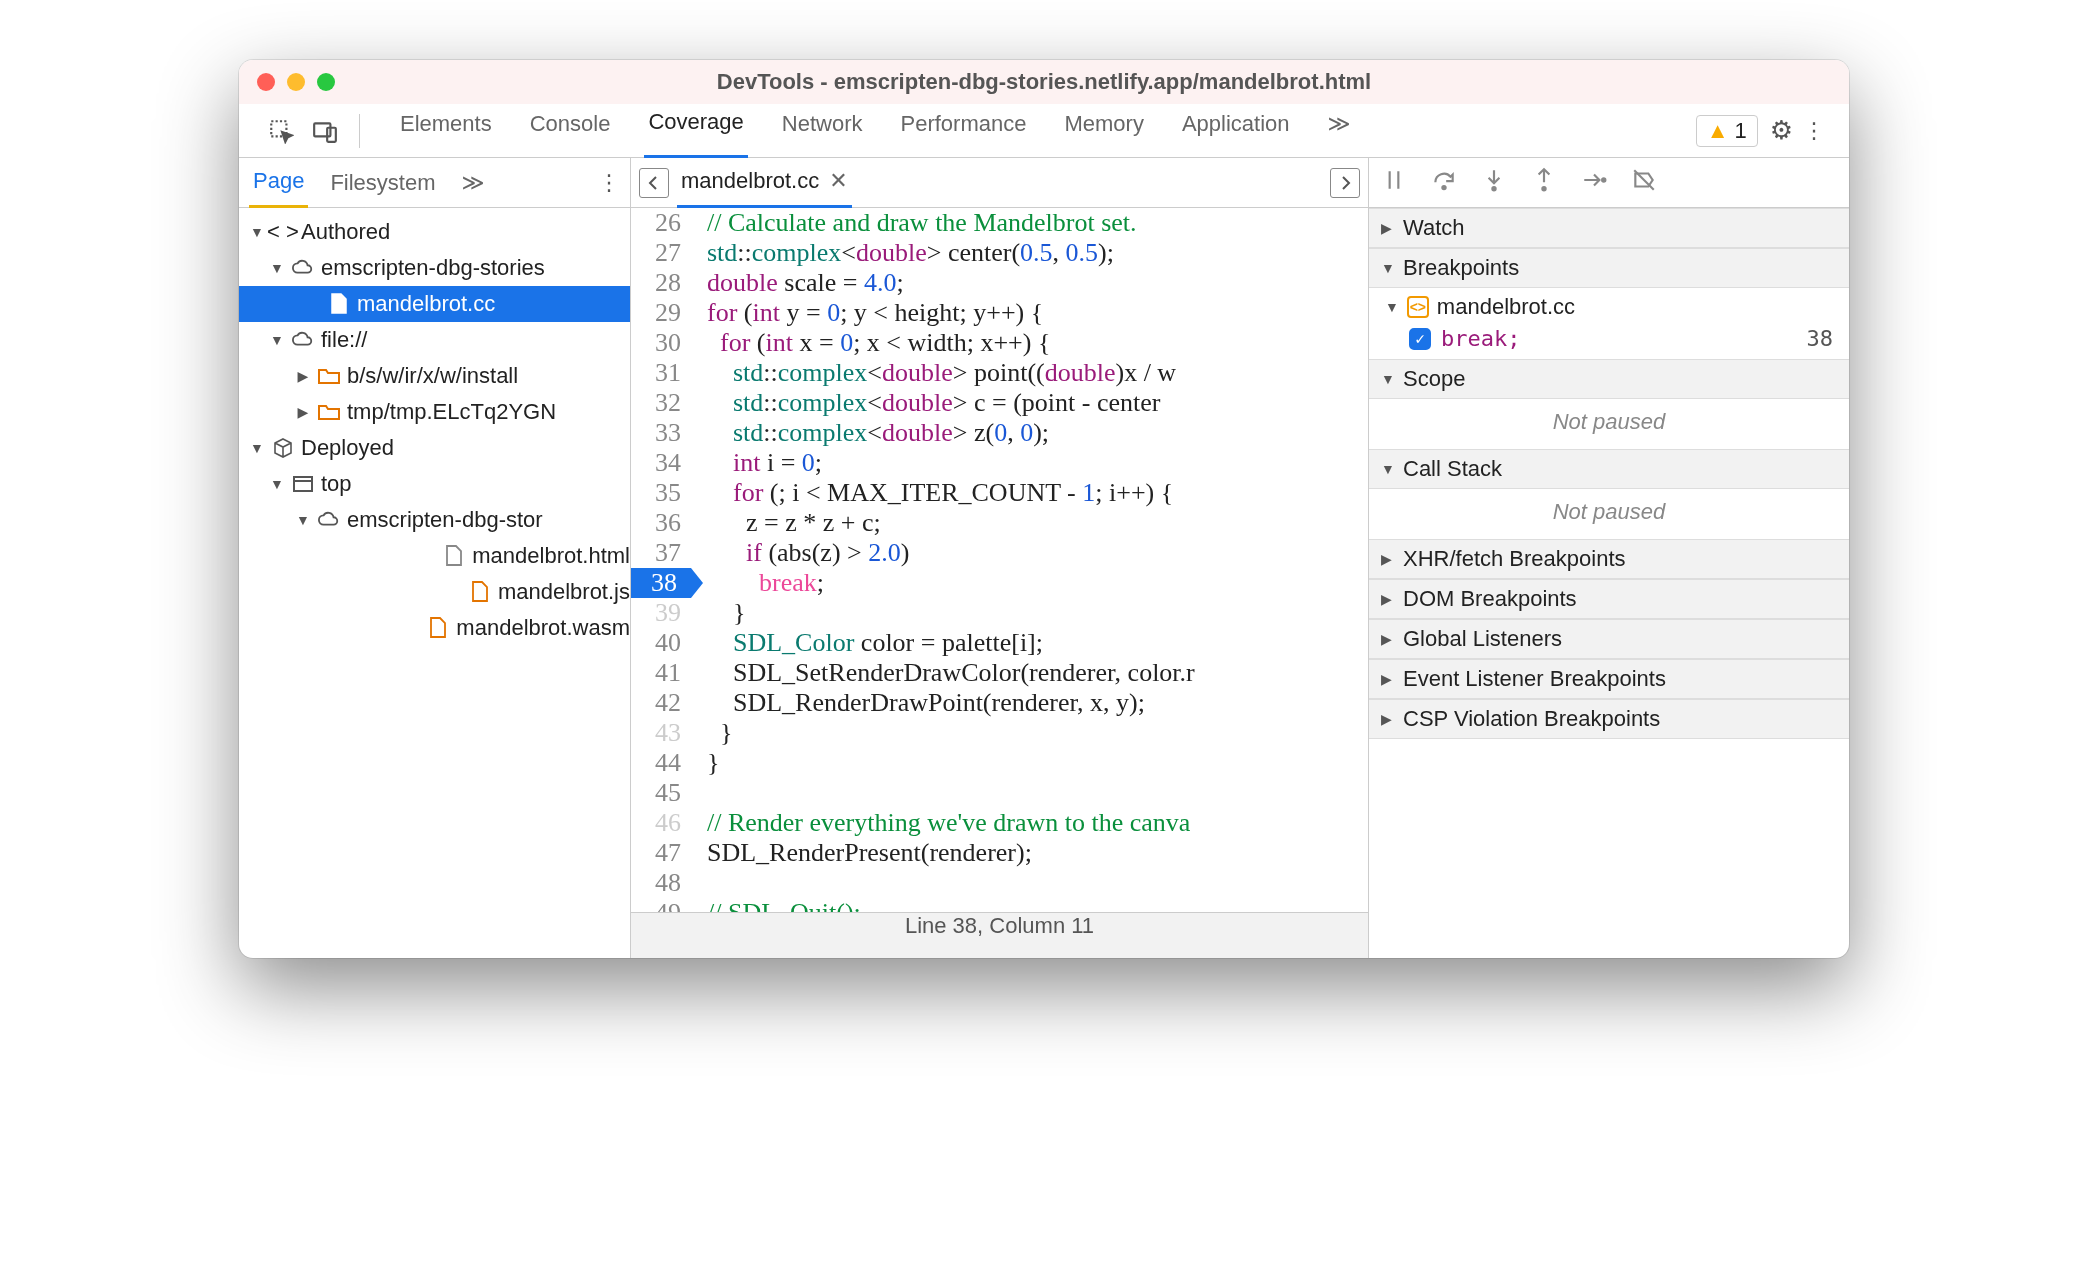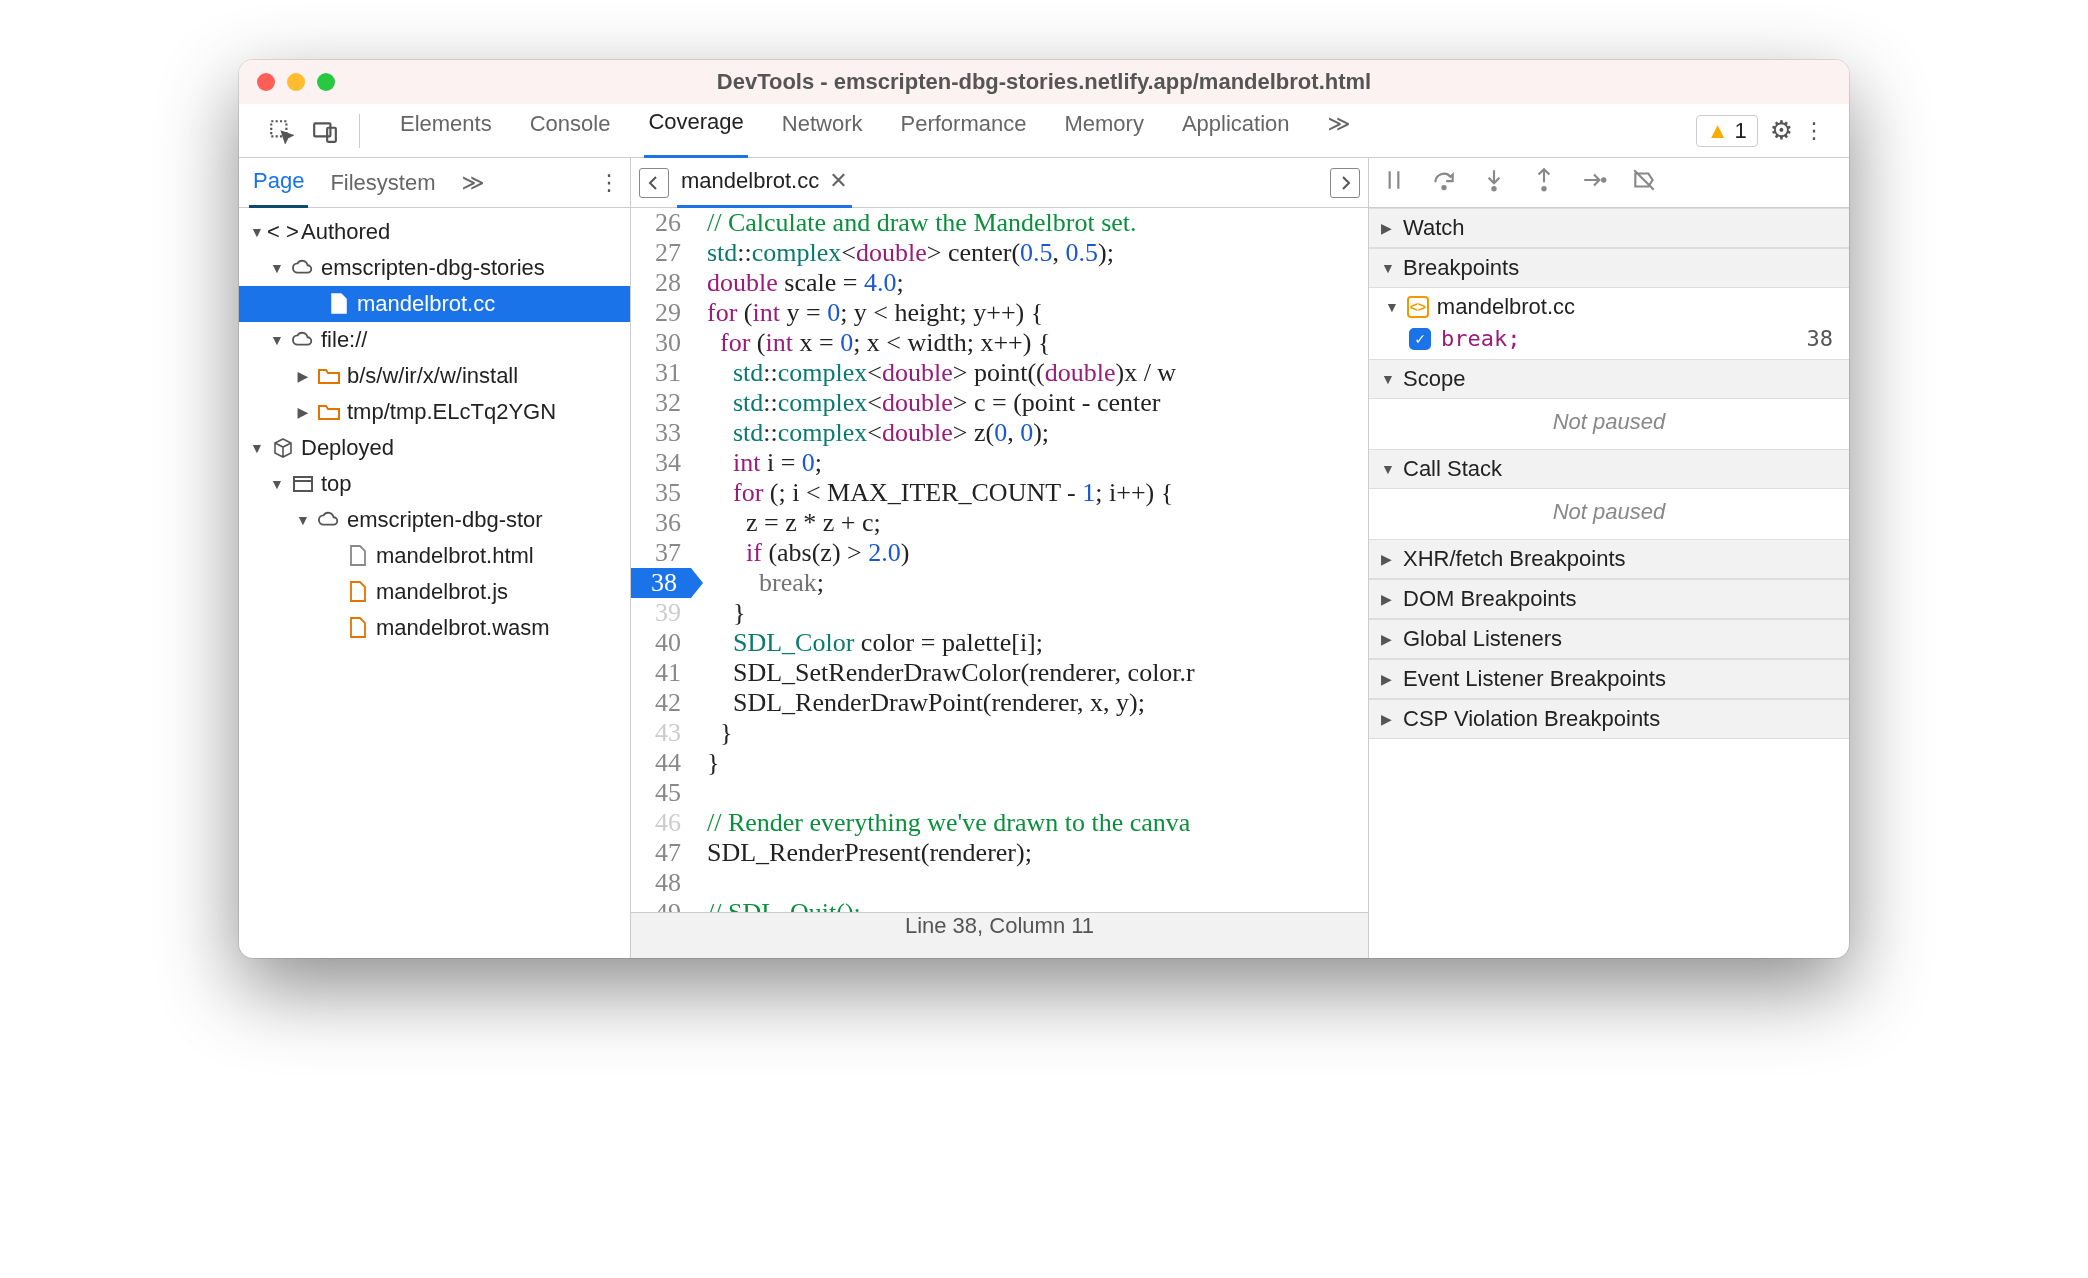--- a/index.html
+++ b/index.html
@@ -44,41 +44,41 @@
 .tab.active { color:#1a73e8; border-bottom:3px solid #1a73e8; font-weight:500; color:#222;}
 .tb-right { display:flex; align-items:center; gap:12px; }
 .warn-badge { border:1px solid #ccc; border-radius:4px; padding:2px 10px; display:flex; align-items:center; gap:6px; }
 .warn-badge .tri { color:#f9ab00; }
 .more-icons { display:flex; align-items:center; gap:10px; color:#555; }
 .body { display:flex; height: 800px; }
 
 .sidebar { width:392px; border-right:1px solid #ccc; display:flex; flex-direction:column; }
 .sb-tabs { height:50px; display:flex; align-items:center; border-bottom:1px solid #ccc; padding:0 10px; gap:18px;}
 .sb-tab { color:#666; height:50px; display:flex; align-items:center; padding:0 4px 0 4px; }
-.sb-tab.active { color:#1a73e8; border-bottom:3px solid #0c4a6e; }
+.sb-tab.active { color:#1a73e8; border-bottom:3px solid #eab308; }
 .tree { padding:6px 0; overflow:hidden; font-size:22px; }
 .tree-item { display:flex; align-items:center; height:36px; padding-left:10px; gap:6px; white-space:nowrap; overflow:hidden; }
 .tree-item .arrow { width:16px; text-align:center; color:#555; font-size:14px;}
 .tree-item .icon { width:24px; display:flex; align-items:center; justify-content:center; }
 .tree-item.selected { background:#1a73e8; color:#fff; }
 .tree-item.selected .icon svg { stroke:#fff; fill:#fff; }
-.indent-1{padding-left:30px;} .indent-2{padding-left:56px;} .indent-3{padding-left:88px;} .indent-4{padding-left:107px;}
+.indent-1{padding-left:30px;} .indent-2{padding-left:56px;} .indent-3{padding-left:88px;} .indent-4{padding-left:107px;justify-content:flex-end;}
 
 .editor { flex:1; display:flex; flex-direction:column; border-right:1px solid #ccc; min-width:0;}
 .ed-tabs { height:50px; display:flex; align-items:center; border-bottom:1px solid #ccc; padding:0 8px; gap:8px; }
 .ed-tab { display:flex; align-items:center; gap:10px; border-bottom:3px solid #1a73e8; height:50px; padding:0 4px; }
 .ed-tabs .spacer { flex:1; }
 .pane-toggle { width:30px; height:30px; border:1px solid #888; border-radius:3px; display:flex; align-items:center; justify-content:center;}
 .code-area { flex:1; display:flex; font-family: Liberation Serif, serif; font-size:26px; line-height:30px; overflow:hidden; }
 .gutter { width:60px; text-align:right; color:#888; background:#fff; padding-right:10px; }
 .gutter .bp { background:#1a73e8; color:#fff; position:relative; margin-right:-10px; padding-right:14px;}
 .gutter .bp::after{ content:""; position:absolute; right:-12px; top:0; border-top:15px solid transparent; border-bottom:15px solid transparent; border-left:12px solid #1a73e8; }
 .gutter .dim { color:#ccc; }
 .code { flex:1; padding-left:16px; white-space:pre; overflow:hidden; }
-.c-c{color:#0a8f3c;} .c-k{color:#9a1b7a;} .c-n{color:#1a57d6;} .c-t{color:#0a7a6f;} .c-v{color:#737373;margin-top:20px;}
+.c-c{color:#0a8f3c;} .c-k{color:#9a1b7a;} .c-n{color:#1a57d6;} .c-t{color:#0a7a6f;} .c-v{color:#ec4899;margin-top:20px;}
 .statusbar { height:46px; border-top:1px solid #ccc; background:#f2f2f2; display:flex; align-items:center; padding:0 14px; gap:24px; color:#555;flex-direction:column;}
 .statusbar .from { color:#333; }
 .statusbar .u { text-decoration:underline; }
 
 .debugger { width:480px; display:flex; flex-direction:column; font-size:22px; }
 .dbg-toolbar { height:50px; display:flex; align-items:center; border-bottom:1px solid #ccc; padding:0 12px; gap:24px; color:#888;}
 .dbg-toolbar svg{width:26px;height:26px;stroke:#888;fill:none;stroke-width:2;}
 .section-header { background:#f2f2f2; height:40px; display:flex; align-items:center; padding:0 12px; gap:8px; border-bottom:1px solid #ddd; border-top:1px solid #ddd;}
 .section-header .arrow{width:14px;font-size:14px;color:#555;}
 .chk-row { display:flex; align-items:center; gap:10px; padding:4px 12px 4px 16px; }

